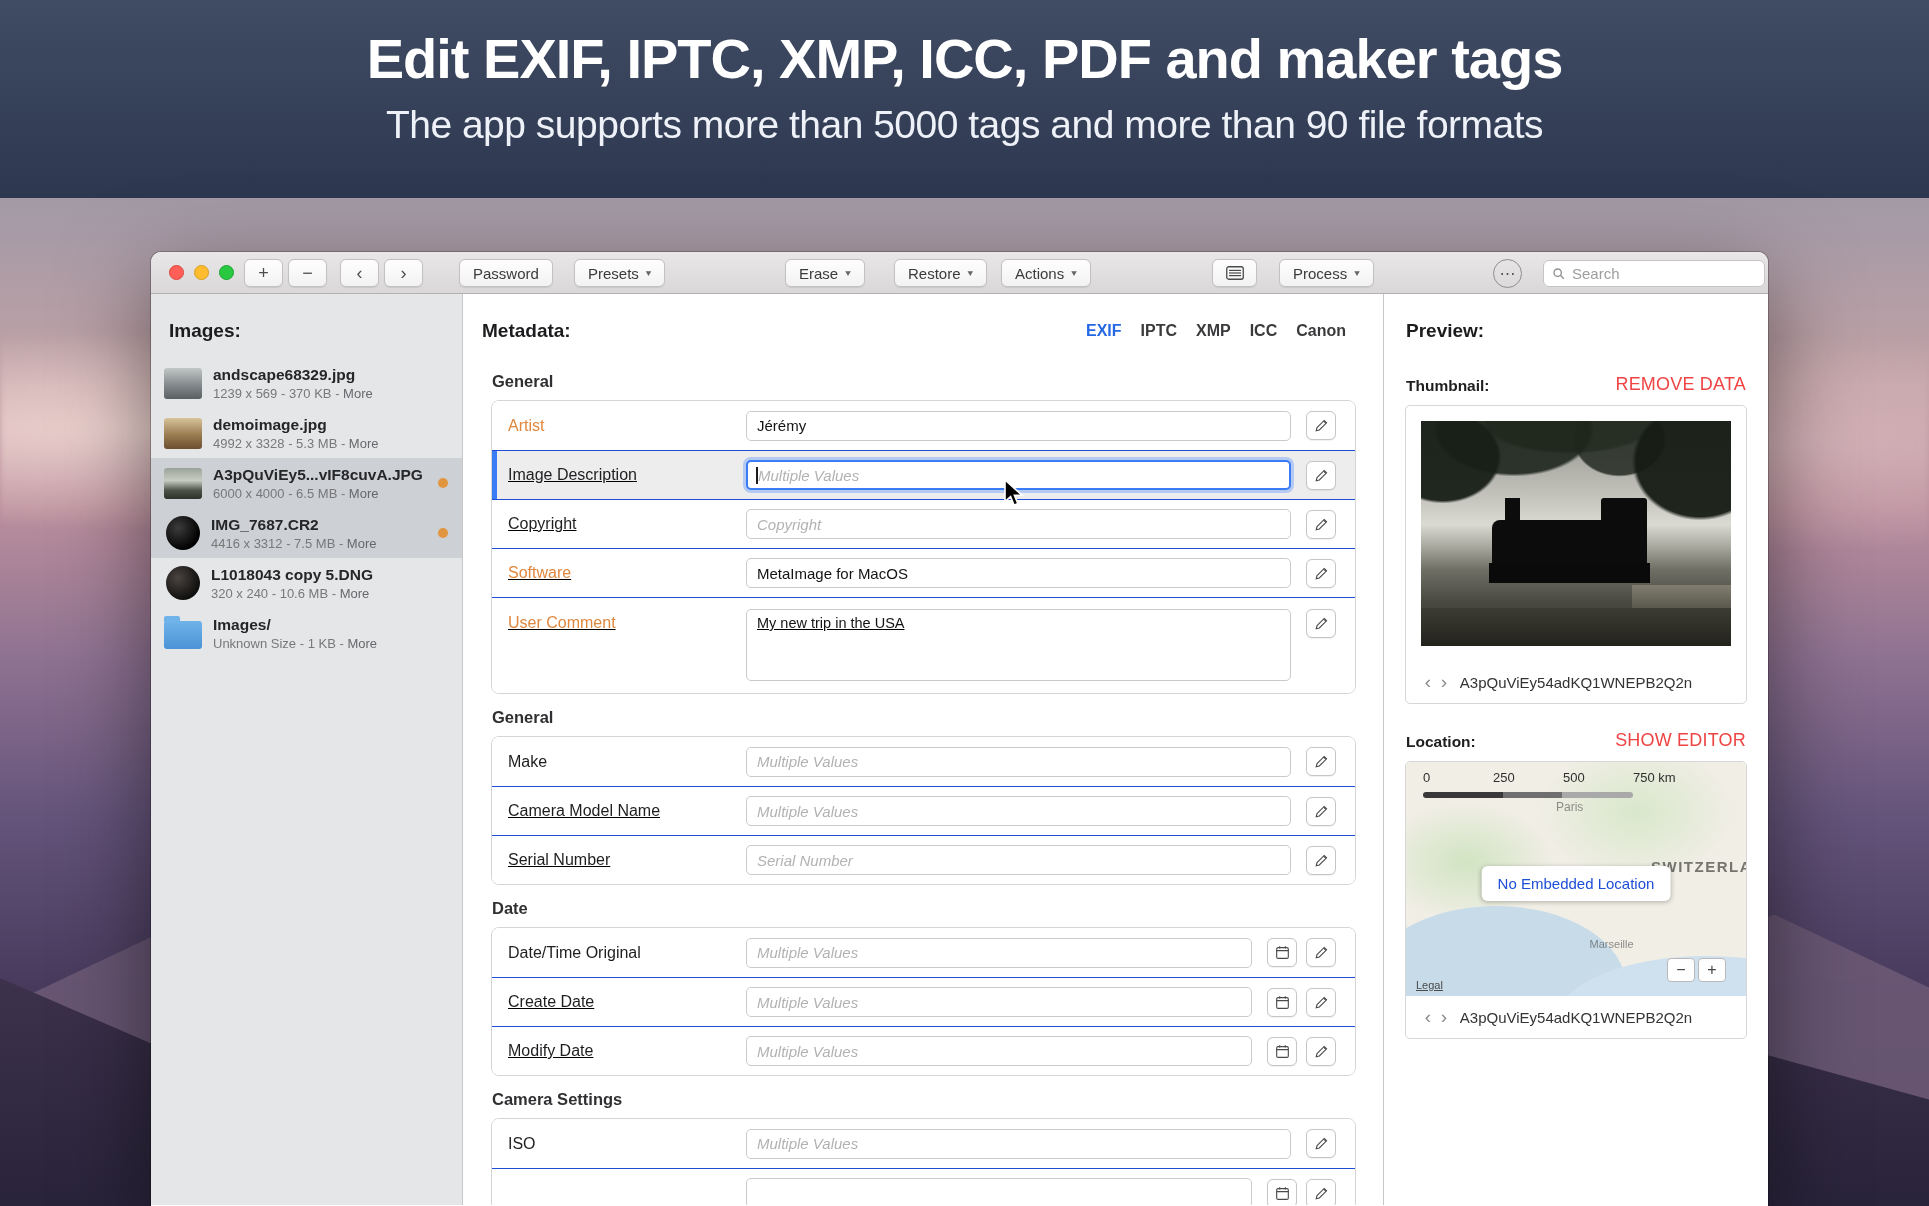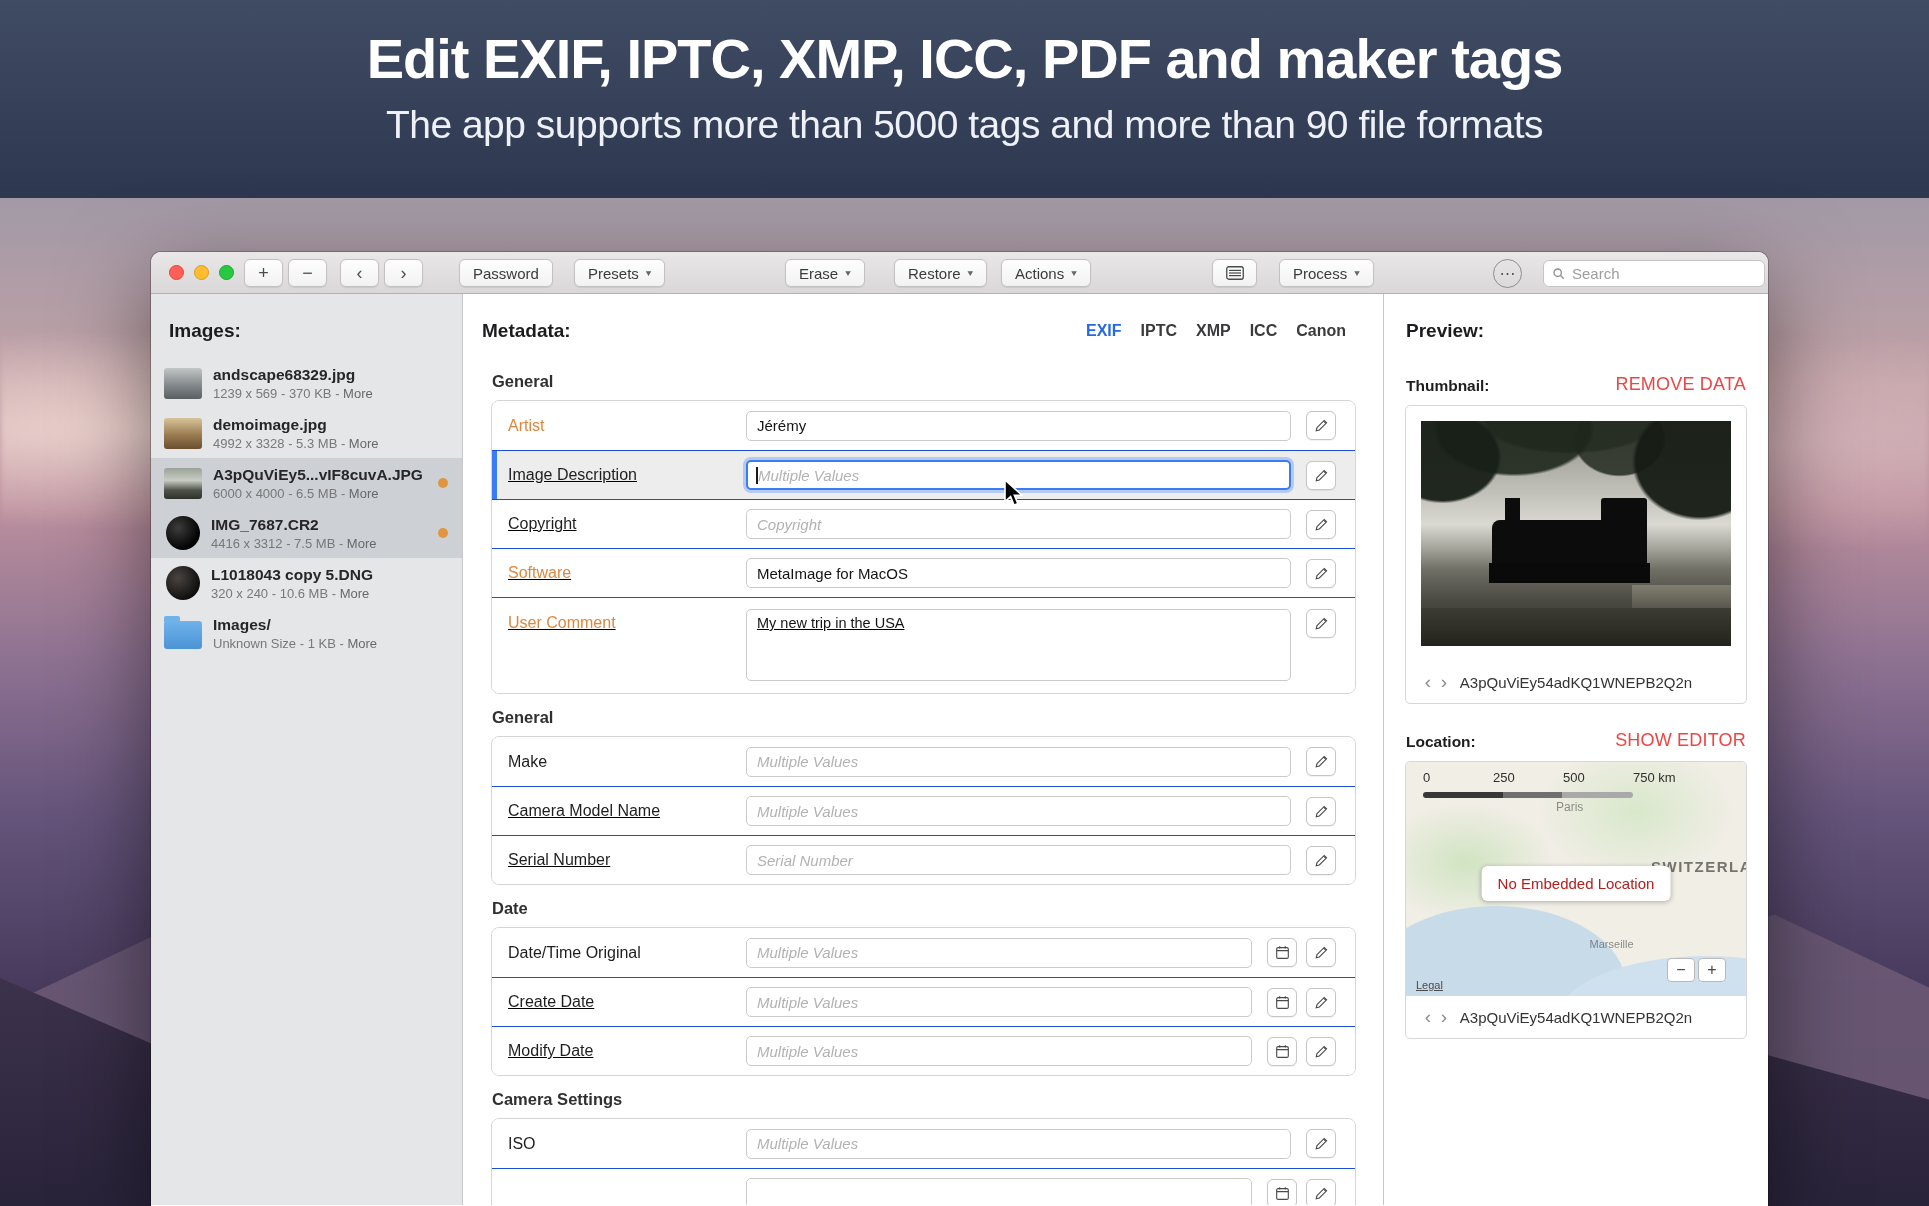--- a/index.html
+++ b/index.html
@@ -150,21 +150,21 @@
   .map-water2 { position:absolute; left:150px; bottom:-90px; width:300px; height:130px; border-radius:50%;
     background:#cfe1ee; }
   .scale-ticks { position:absolute; left:17px; top:8px; display:flex; font-size:13px; color:#2f2f2f; }
   .scale-ticks span { width:70px; }
   .scale-bar { position:absolute; left:17px; top:30px; width:210px; height:6px; border-radius:3px;
     background:linear-gradient(90deg,#383838 0 38%,#6f6f6f 38% 66%,#a9a9a9 66% 100%); }
   .map-city-paris { position:absolute; left:150px; top:38px; font-size:12px; color:rgba(60,60,60,.55); }
   .map-region { position:absolute; right:-6px; top:96px; font-size:15px; font-weight:700;
     letter-spacing:1.5px; color:#76746e; }
   .no-location { position:absolute; left:50%; top:104px; transform:translateX(-50%); background:#fff;
-    padding:9px 16px; border-radius:6px; font-size:15px; color:#b91c1c; white-space:nowrap;
+    padding:9px 16px; border-radius:6px; font-size:15px; color:#1d4ed8; white-space:nowrap;
     box-shadow:0 1px 5px rgba(0,0,0,.28); }
   .map-city-marseille { position:absolute; left:54%; top:176px; font-size:11px; color:rgba(70,70,70,.6); }
   .zoom-ctl { position:absolute; right:20px; top:196px; display:flex; gap:3px; }
   .zoom-btn { width:28px; height:24px; background:#fff; border:1px solid #b9b9bb; border-radius:4px;
     font-size:16px; color:#444; display:flex; align-items:center; justify-content:center; }
   .map-legal { position:absolute; left:10px; bottom:5px; font-size:11px; color:#4a4a4a; text-decoration:underline; }
 
   
   .cursor { position:absolute; left:1002px; top:479px; z-index:50; pointer-events:none; }
 </style>

